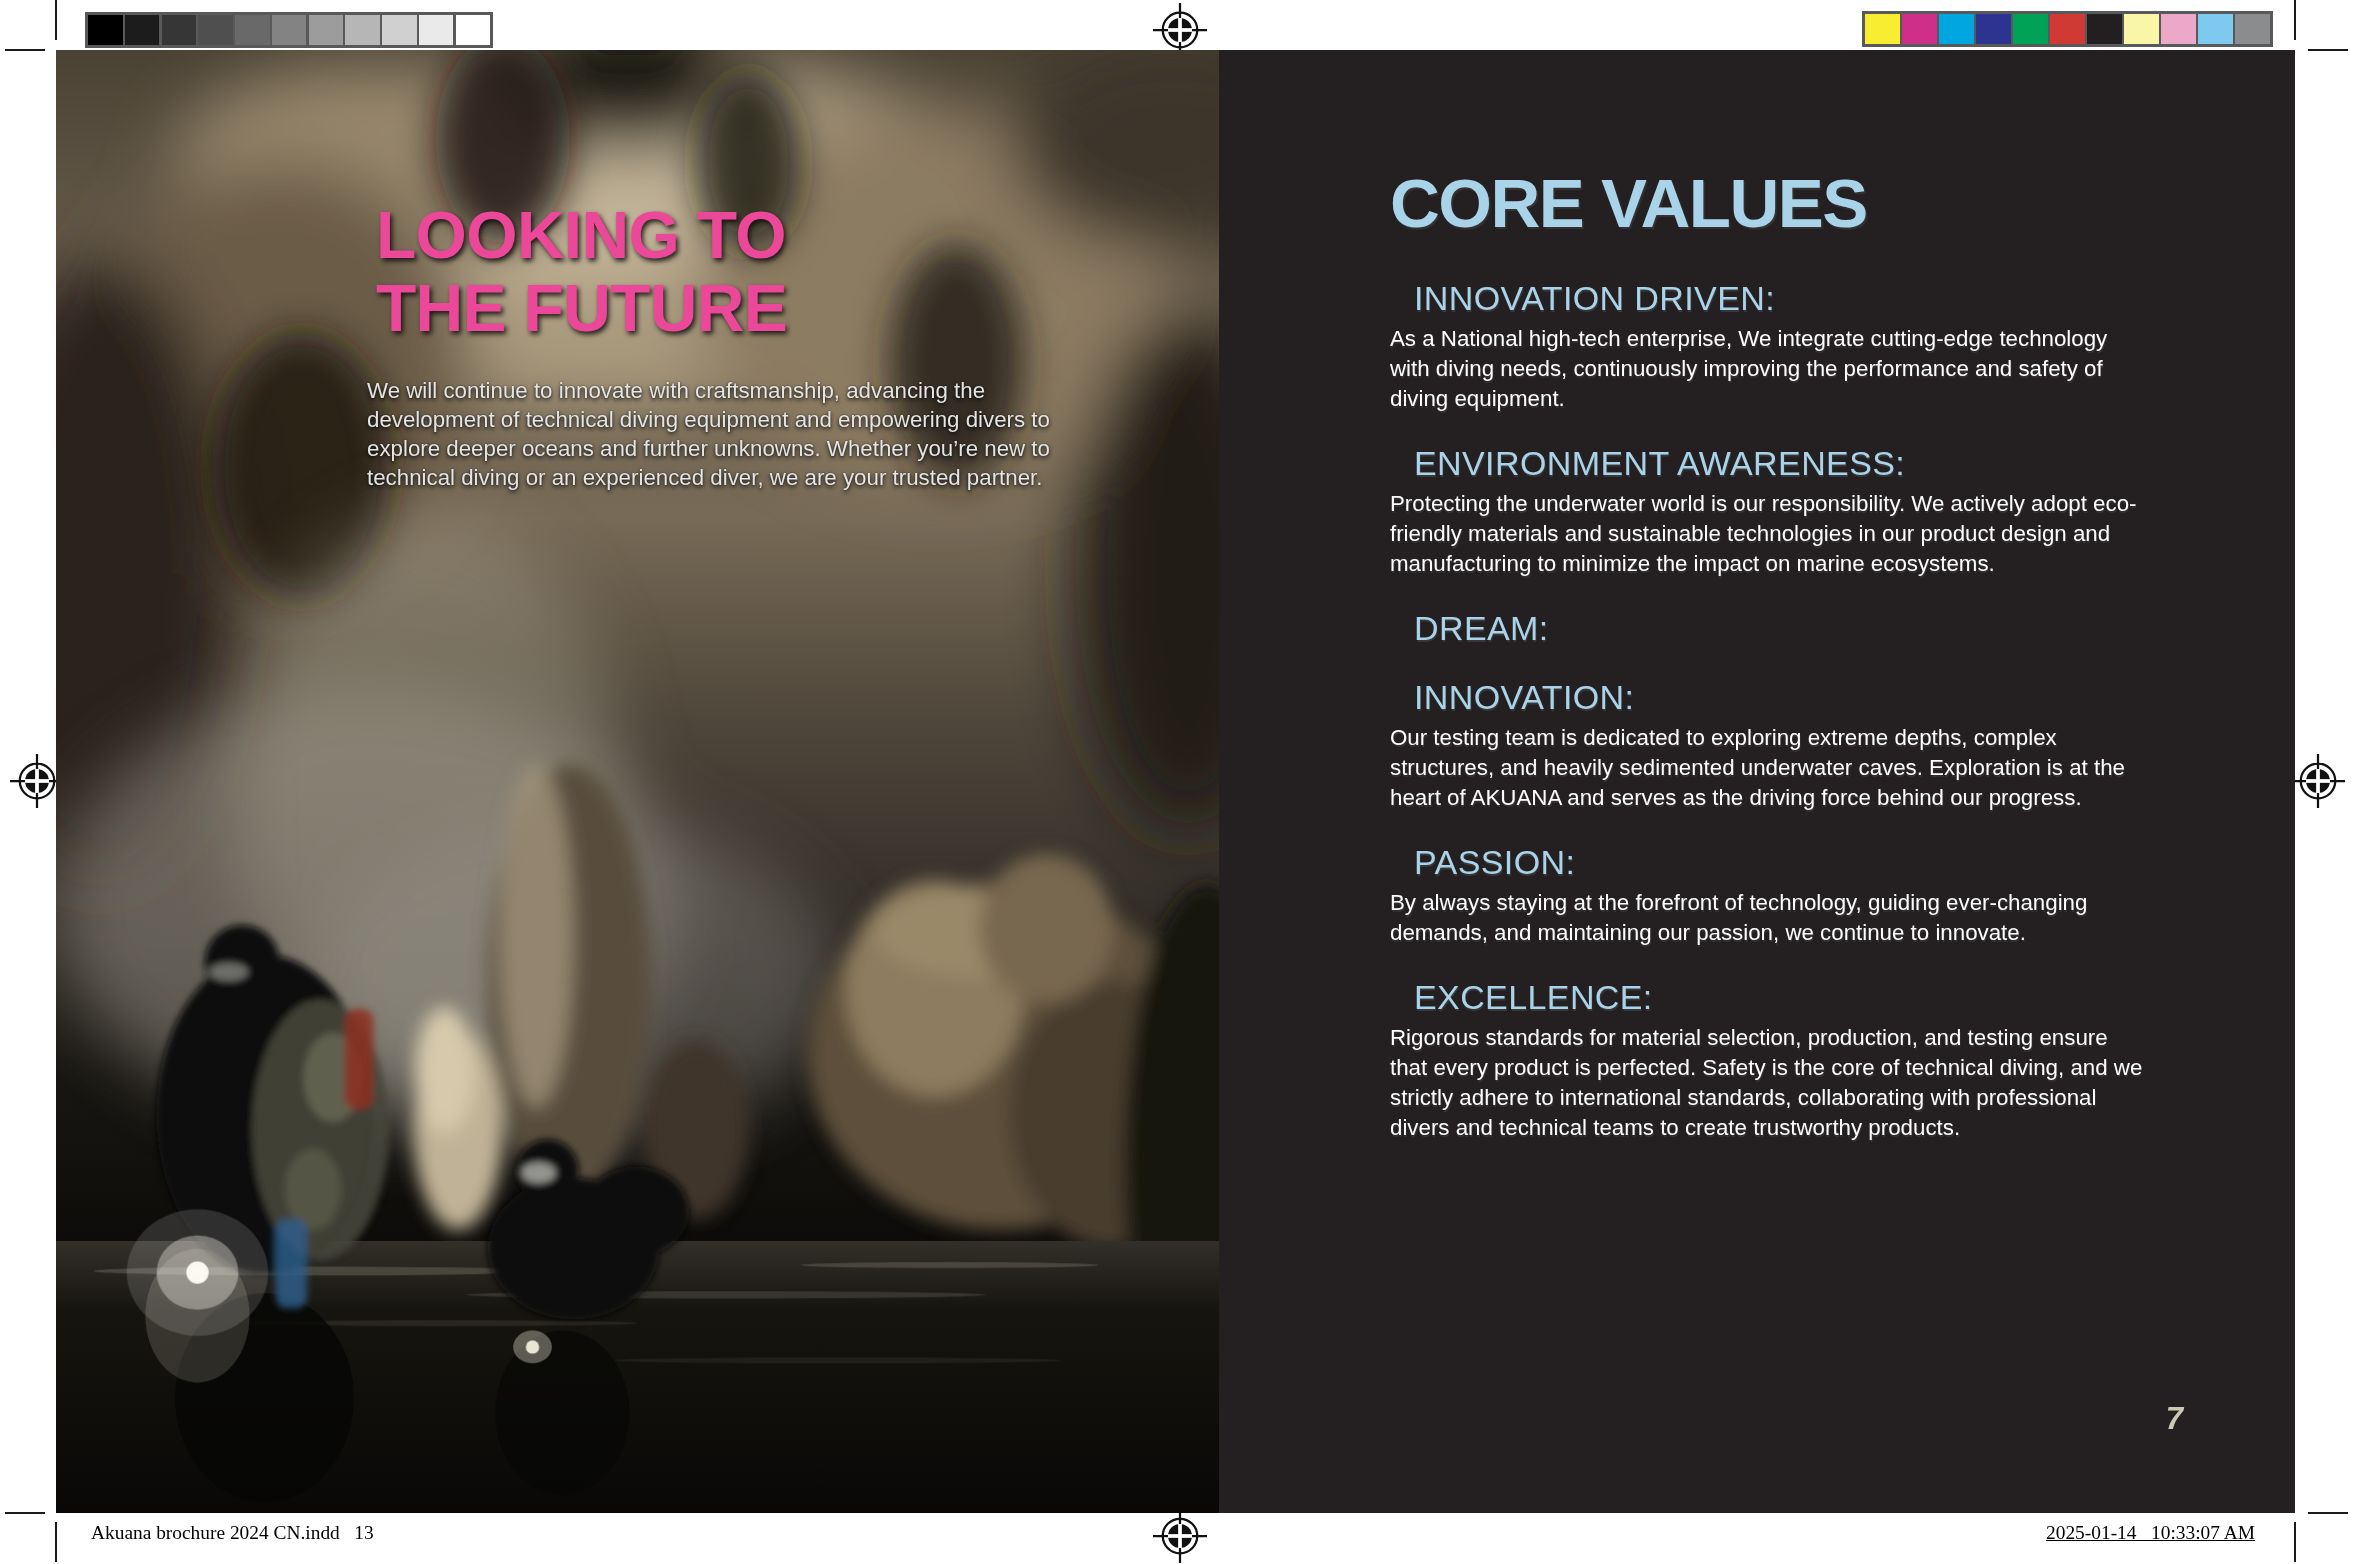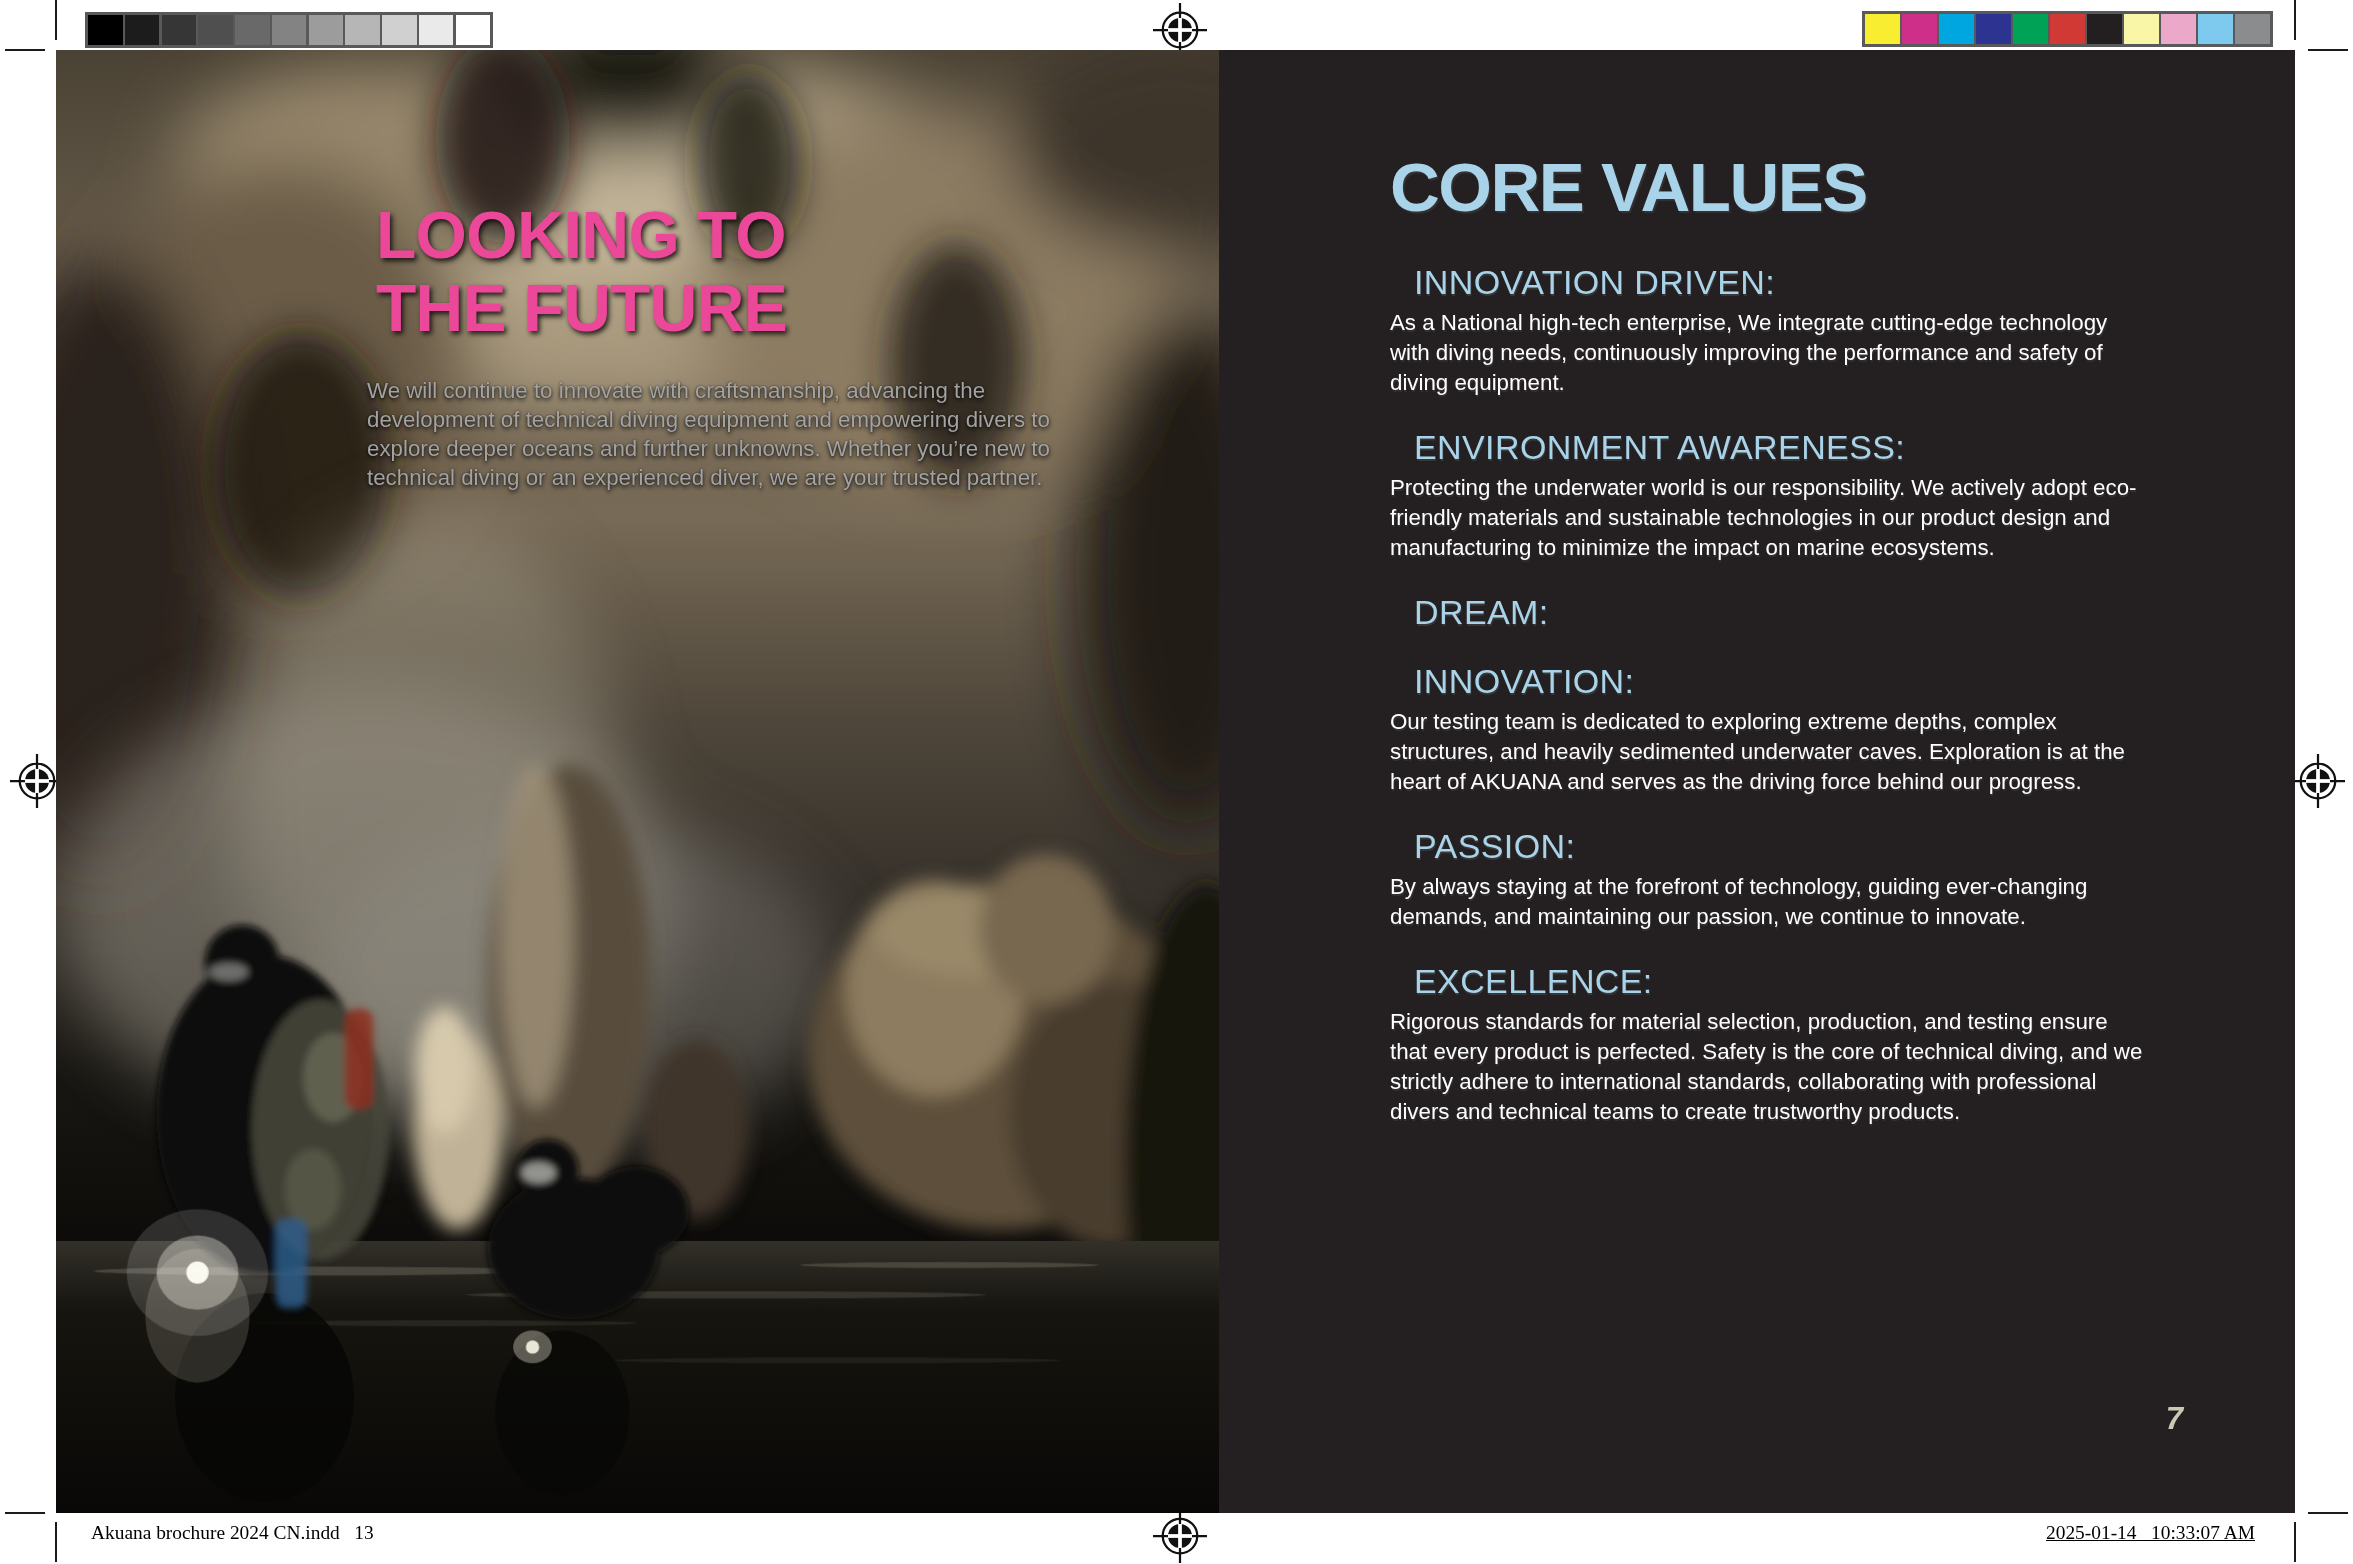--- a/index.html
+++ b/index.html
@@ -29,26 +29,26 @@
   #cave-photo { position:absolute; inset:0; width:100%; height:100%; display:block; }
 
   
   .hero-heading {
     position:absolute; left:320px; top:149px;
     font-size:66px; line-height:73px; font-weight:700; letter-spacing:-0.7px;
     color:#ec4899; text-shadow:2.2px 3px 5.2px rgba(10,10,8,0.85);
   }
   .hero-para {
     position:absolute; left:311px; top:326px; width:716px;
-    font-size:22.3px; line-height:29px; color:#a3a3a3;
+    font-size:22.3px; line-height:29px; color:#e5e5e5;
     text-shadow:0 1.5px 4.5px rgba(0,0,0,0.9), 0 0 1.5px rgba(0,0,0,0.6);
   }
 
   
-  .values-content { position:absolute; left:171px; top:0; width:774px; padding-top:102px; }
+  .values-content { position:absolute; left:171px; top:16px; width:774px; padding-top:102px; }
   .values-title {
     font-size:69px; line-height:71px; font-weight:700; letter-spacing:-1.5px;
     color:#a8d3e9; text-shadow:1.5px 2.2px 1.5px rgba(105,105,105,0.28);
     margin-bottom:40px;
   }
   .section { margin-bottom:30px; }
   .section-heading {
     font-size:34px; line-height:39px; font-weight:400; letter-spacing:0.4px;
     color:#a8d3e9; text-shadow:0.7px 1.5px 0.7px rgba(110,110,110,0.3);
     margin-bottom:6px;

